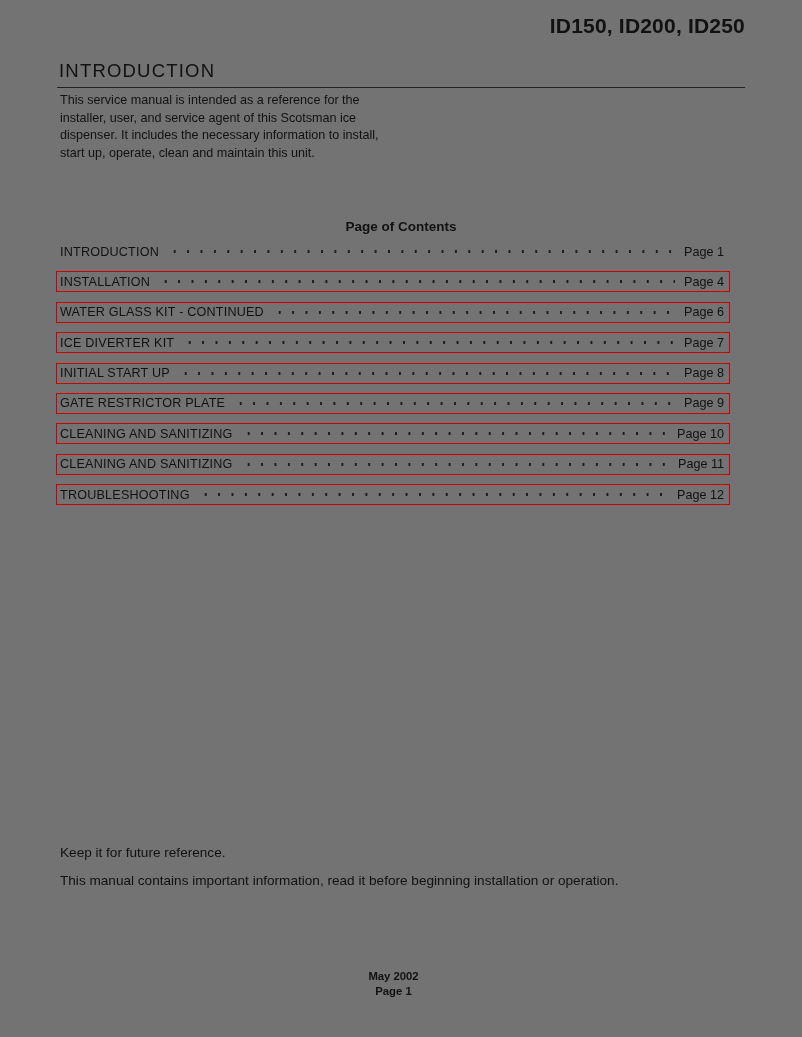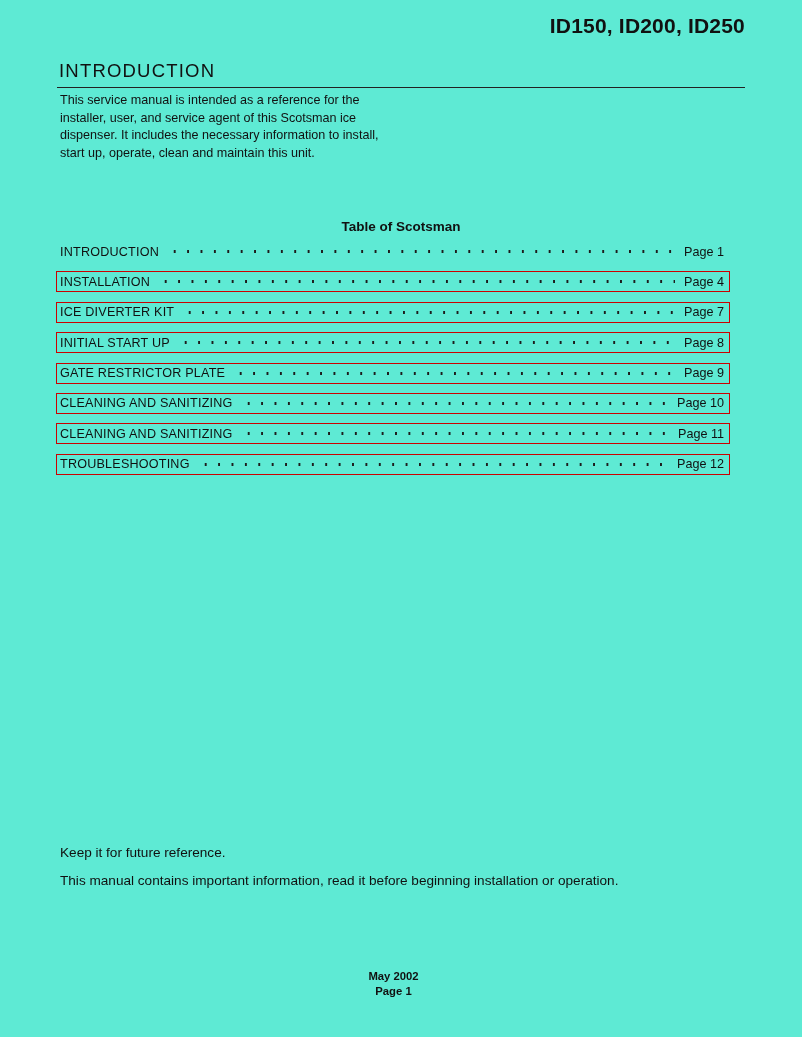--- a/index.html
+++ b/index.html
@@ -1,20 +1,20 @@
 <!DOCTYPE html>
 <html style="--link-box: #cc0000;"><head>
 <meta charset="utf-8">
 <style>
   html, body { margin: 0; padding: 0; background: #ffffff; }
   .page {
     position: relative;
     width: 802px;
     height: 1037px;
-    background: #5eead4;
+    background: #737373;
     font-family: "Liberation Sans", sans-serif;
     color: #111;
     overflow: hidden;
   }
   .doc-title {
     position: absolute;
     top: 14px;
     right: 57px;
     font-size: 21px;
     font-weight: bold;
@@ -110,32 +110,37 @@
 <body>
 
 <div class="page">
 
   <div class="doc-title">ID150, ID200, ID250</div>
 
   <h1 class="intro-heading">INTRODUCTION</h1>
   <div class="rule"></div>
   <p class="intro-body">This service manual is intended as a reference for the installer, user, and service agent of this Scotsman ice dispenser. It includes the necessary information to install, start up, operate, clean and maintain this unit.</p>
 
-  <div class="toc-title">Table of Scotsman</div>
+  <div class="toc-title">Page of Contents</div>
 
   <div class="toc" id="toc">
       <div class="toc-row">
       <span class="toc-label">INTRODUCTION</span>
       <span class="leader"></span>
       <span class="toc-page">Page 1</span>
     </div>
       <div class="toc-row boxed">
       <span class="toc-label">INSTALLATION</span>
       <span class="leader"></span>
       <span class="toc-page">Page 4</span>
+    </div>
+      <div class="toc-row boxed">
+      <span class="toc-label">WATER GLASS KIT - CONTINUED</span>
+      <span class="leader"></span>
+      <span class="toc-page">Page 6</span>
     </div>
       <div class="toc-row boxed">
       <span class="toc-label">ICE DIVERTER KIT</span>
       <span class="leader"></span>
       <span class="toc-page">Page 7</span>
     </div>
       <div class="toc-row boxed">
       <span class="toc-label">INITIAL START UP</span>
       <span class="leader"></span>
       <span class="toc-page">Page 8</span>

